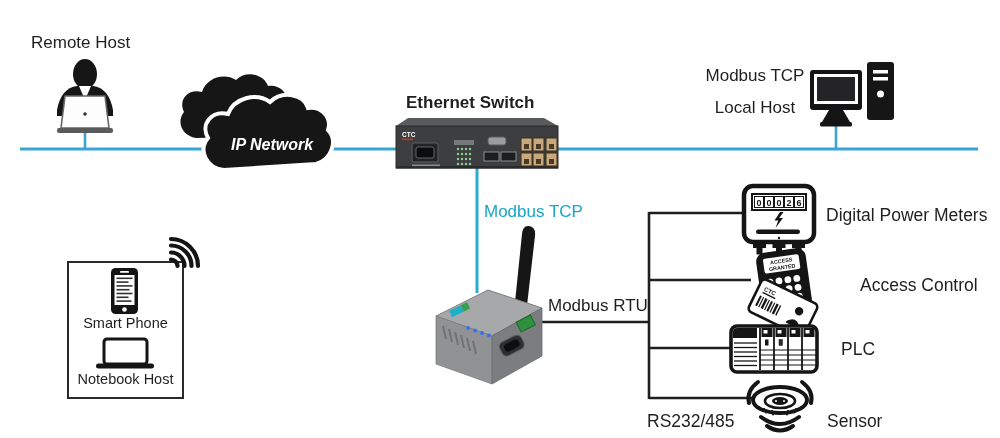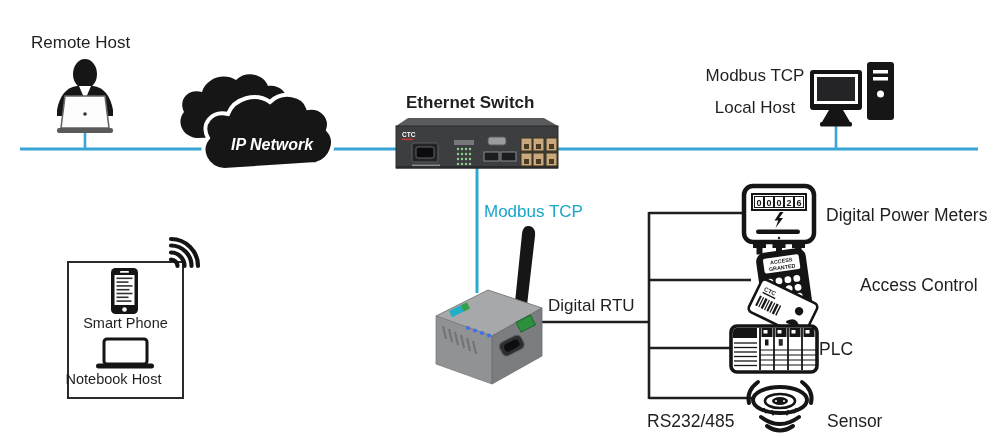--- a/index.html
+++ b/index.html
@@ -313,29 +313,29 @@
 
 <div class="lbl lbl-lg" style="left:406px;top:93px;font-weight:bold;">Ethernet Switch</div>
 
 <div class="lbl lbl-lg center" style="left:675px;top:66px;width:160px;">
   <div>Modbus TCP</div>
   <div style="margin-top:12px;">Local Host</div>
 </div>
 
 <div class="lbl lbl-lg cyan" style="left:484px;top:202px;">Modbus TCP</div>
 
-<div class="lbl lbl-lg" style="left:548px;top:296px;">Digital RTU</div>
+<div class="lbl lbl-lg" style="left:548px;top:296px;">Modbus RTU</div>
 
 <div class="lbl lbl-md" style="left:826px;top:205px;">Digital Power Meters</div>
 
 <div class="lbl lbl-md" style="left:826px;top:275px;margin-left:34px;">Access Control</div>
 
-<div class="lbl lbl-md" style="left:819px;top:339px;">PLC</div>
+<div class="lbl lbl-md" style="left:841px;top:339px;">PLC</div>
 
 <div class="lbl lbl-md" style="left:827px;top:389px;margin-top:22px;">Sensor</div>
 
 <div class="lbl lbl-md" style="left:647px;top:411px;">RS232/485</div>
 
 <div class="lbl lbl-sm center" style="left:68px;top:315px;width:115px;">Smart Phone</div>
 
-<div class="lbl lbl-sm center" style="left:56px;top:371px;width:115px;">Notebook Host</div>
+<div class="lbl lbl-sm center" style="left:68px;top:371px;width:115px;">Notebook Host</div>
 
 </div>
 
 </body></html>

